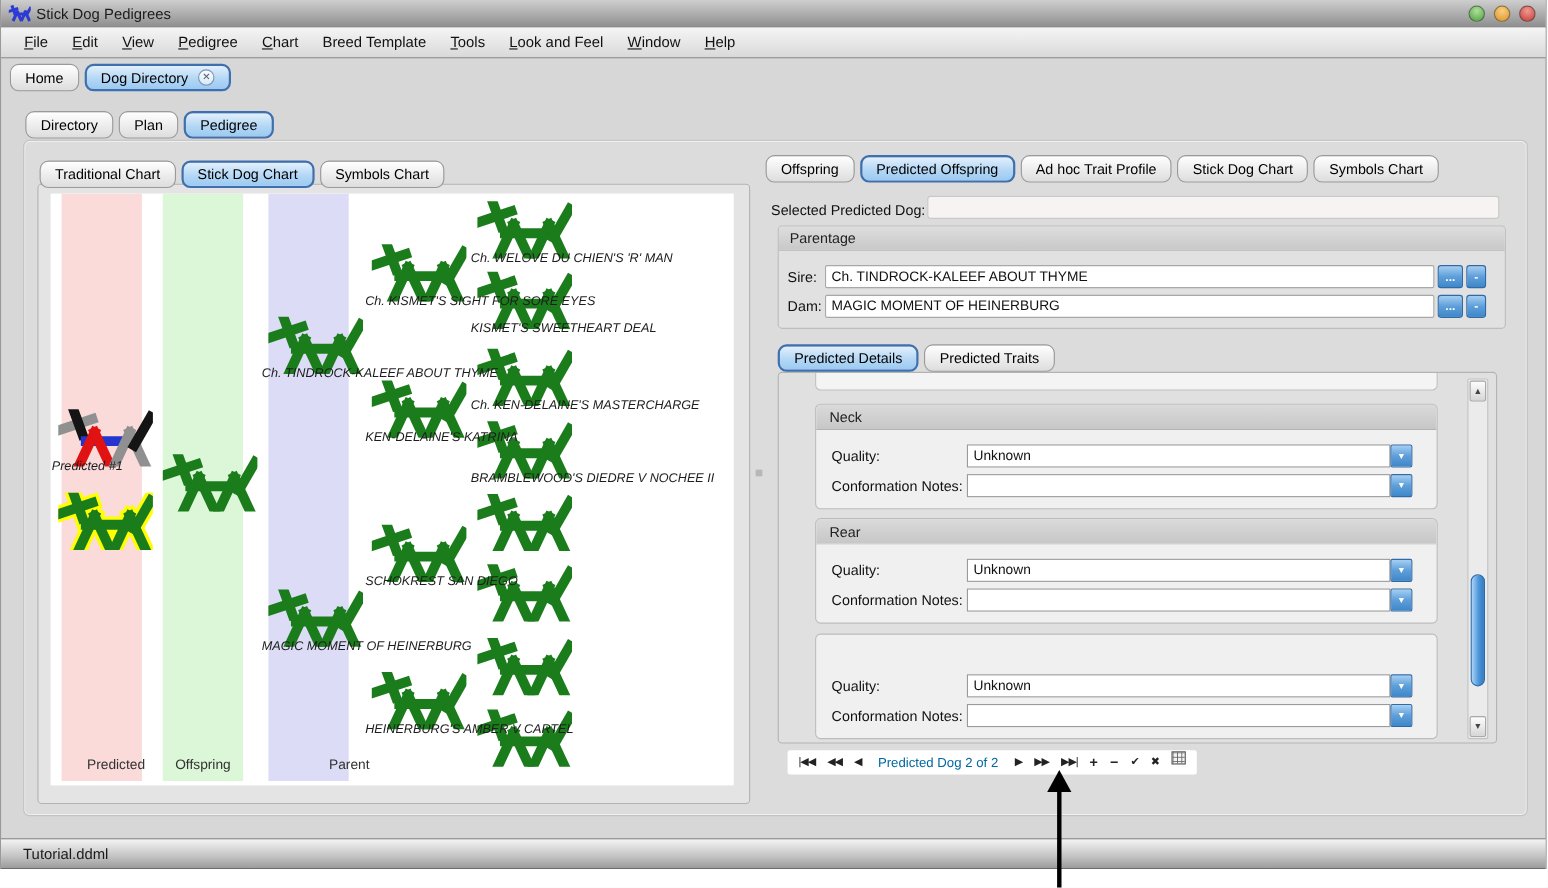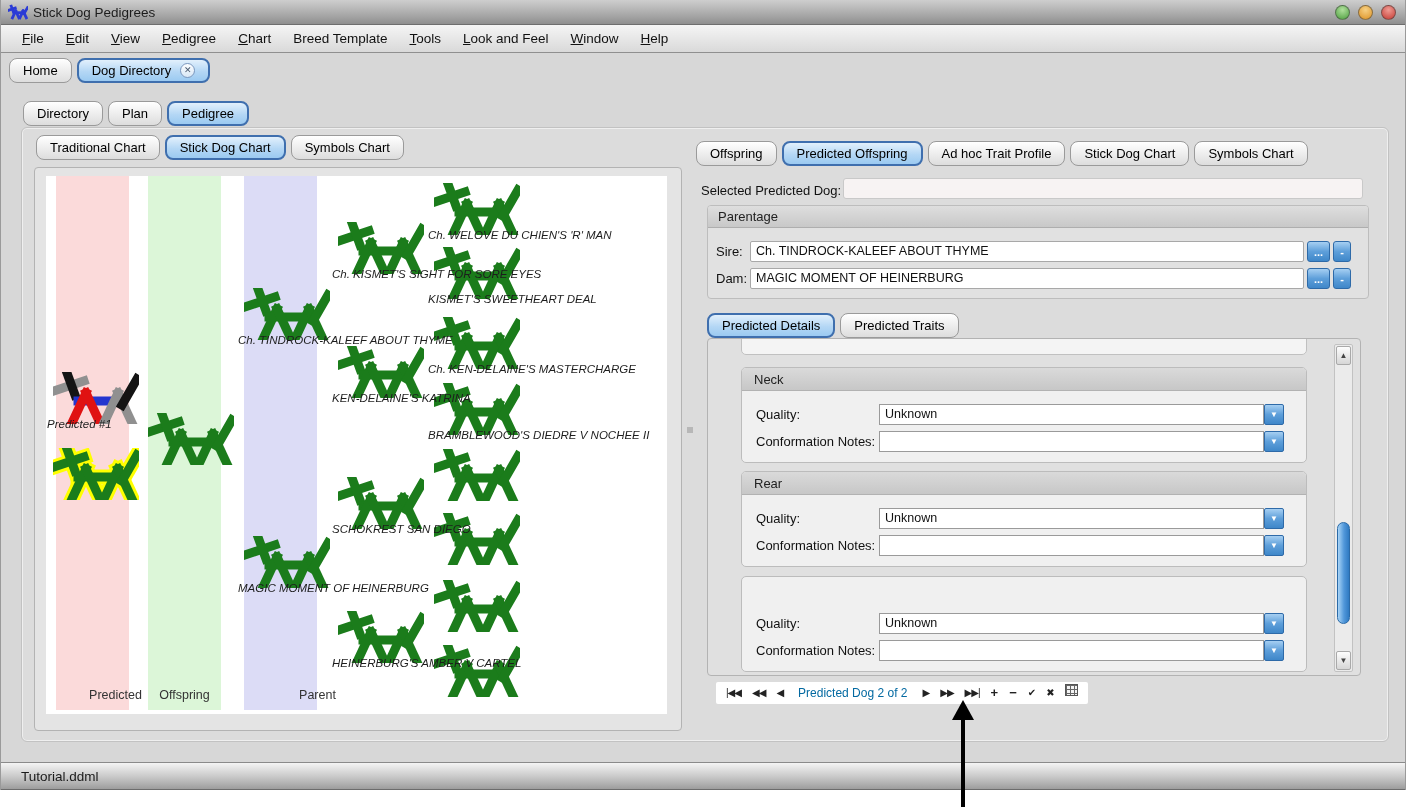--- a/index.html
+++ b/index.html
@@ -24,21 +24,21 @@
   .tab { display:inline-flex; align-items:center; justify-content:center; height:25px; padding:0 13px;
     border:1px solid #9a9a9a; border-radius:8px; background:linear-gradient(#ffffff,#ececec 55%,#dddddd);
     font-size:13px; color:#000; margin-right:5px; white-space:nowrap; cursor:default; }
   .tab.selected { border:2px solid #3f6fae; background:linear-gradient(#e2f0fc,#b4d7f5 55%,#9bcaf1); }
   .close-badge { display:inline-flex; align-items:center; justify-content:center; width:15px; height:15px;
     margin-left:9px; border-radius:50%; border:1px solid #7b97bd; background:linear-gradient(#fbfdff,#d9e8f6);
     font-size:9px; color:#4a5a6e; }
 
   
   .view-tabs { position:absolute; left:22px; top:101px; display:flex; z-index:3; }
-  .chart-tabs { position:absolute; left:35px; top:135px; display:flex; z-index:3; }
+  .chart-tabs { position:absolute; left:35px; top:146px; display:flex; z-index:3; }
   .right-tabs { position:absolute; left:695px; top:141px; display:flex; z-index:3; }
 
   .pedigree-panel { position:absolute; left:20px; top:127px; width:1368px; height:615px;
     background:#dcdcdc; border:1px solid #c2c2c2; border-radius:6px; box-shadow:inset 0 0 0 1px #efefef; }
 
   
   .chart-outer { position:absolute; left:33px; top:167px; width:648px; height:564px;
     background:#e4e4e4; border:1px solid #b3b3b3; border-radius:4px; }
   .chart-area { position:absolute; left:45px; top:176px; width:621px; height:538px; background:#ffffff; overflow:hidden; }
   .chart-col { position:absolute; top:0; height:534px; }
@@ -180,21 +180,21 @@
         <span class="tab selected">
           <span>Stick Dog Chart</span>
         </span>
         <span class="tab">
           <span>Symbols Chart</span>
         </span>
       </div>
     <div class="chart-outer"></div>
     <div class="chart-area" id="chart-area">
         <div class="chart-col" style="left: 10px; width: 73px; background: rgb(251, 218, 218);"></div>
-        <div class="col-label" style="left: 26px; width: 87px;">Predicted</div>
+        <div class="col-label" style="left: 16px; width: 87px;">Predicted</div>
         <div class="chart-col" style="left: 102px; width: 73px; background: rgb(220, 246, 216);"></div>
         <div class="col-label" style="left: 102px; width: 73px;">Offspring</div>
         <div class="chart-col" style="left: 198px; width: 73px; background: rgb(220, 220, 246);"></div>
         <div class="col-label" style="left: 198px; width: 73px; margin-left: 37px;">Parent</div>
         <div class="dog" style="left: 7px; top: 196px;">
           <svg viewBox="0 0 86 52" width="86" height="52" xmlns="http://www.w3.org/2000/svg">
             <line x1="1" y1="19" x2="31" y2="9" stroke="#909090" stroke-width="9" stroke-linecap="square"></line>
             <line x1="14" y1="1" x2="22" y2="23" stroke="#141414" stroke-width="9" stroke-linecap="square"></line>
             <line x1="25" y1="29" x2="67" y2="29" stroke="#2435cf" stroke-width="9" stroke-linecap="square"></line>
             <line x1="19" y1="51" x2="33" y2="21" stroke="#e01212" stroke-width="9" stroke-linecap="square"></line>

